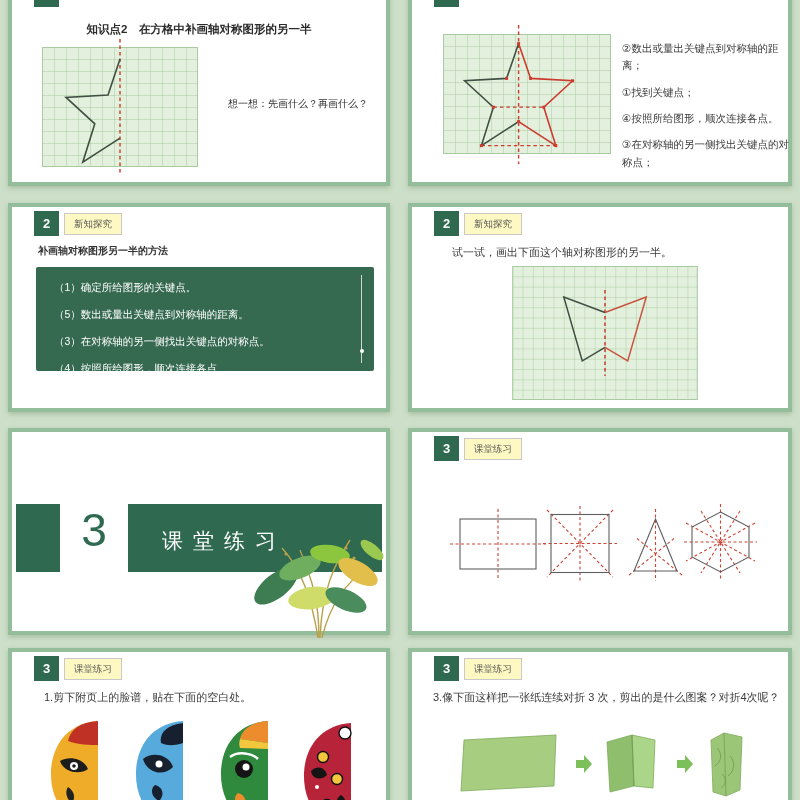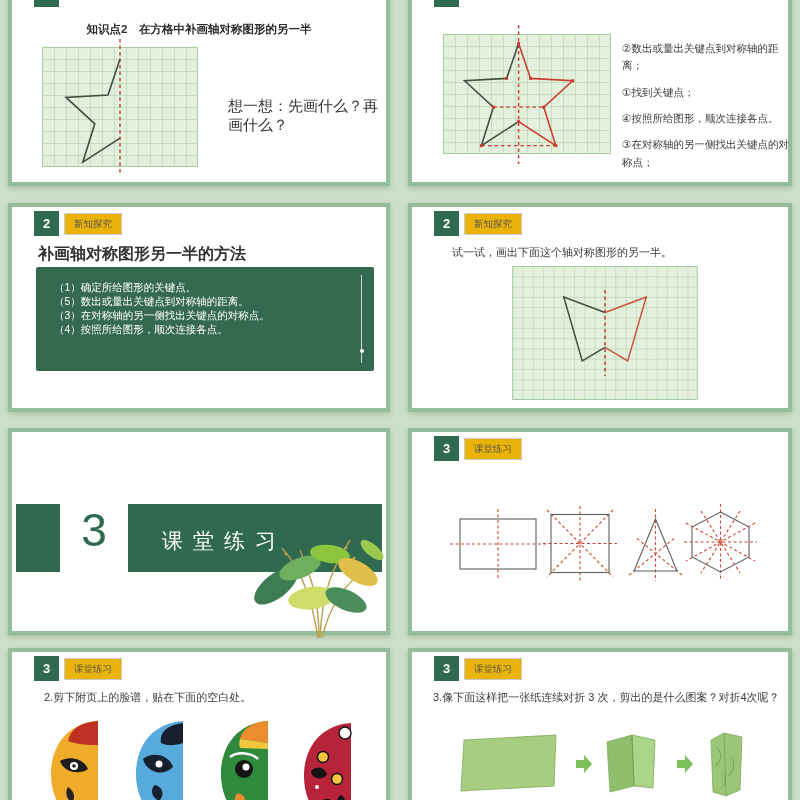--- a/index.html
+++ b/index.html
@@ -4,30 +4,30 @@
 <style>
   html,body{margin:0;padding:0;}
   body{width:800px;height:800px;overflow:hidden;background:#cddfc8;
        font-family:"Liberation Sans","DejaVu Sans",sans-serif;}
   .stage{position:relative;width:800px;height:800px;overflow:hidden;}
   .card{position:absolute;background:#fff;border:4px solid #94bd9b;box-sizing:border-box;
         box-shadow:0 2px 5px rgba(60,90,60,.25);}
   .abs{position:absolute;}
   .badge{position:absolute;width:25px;height:25px;background:#2e6950;color:#fff;
          font-size:13px;font-weight:bold;text-align:center;line-height:25px;}
-  .tag{position:absolute;height:20px;line-height:20px;background:#eab308;border:1px solid #c9c9c9;
+  .tag{position:absolute;height:20px;line-height:20px;background:#fef9c3;border:1px solid #c9c9c9;
        color:#555;font-size:9.5px;padding:0 9px;}
   .title1{position:absolute;left:0;right:0;text-align:center;font-size:11.5px;font-weight:bold;color:#2b2b2b;}
-  .hint{position:absolute;font-size:15px;color:#333;}
+  .hint{position:absolute;font-size:10px;color:#333;}
   .prompt{position:absolute;font-size:11px;color:#3a3a3a;}
-  .heading{position:absolute;font-size:16px;font-weight:600;color:#333;}
+  .heading{position:absolute;font-size:10px;font-weight:600;color:#333;}
   .steps{position:absolute;font-size:10.5px;color:#3a3a3a;line-height:1.65;}
   .steps div{margin-bottom:9px;}
   .gbox{position:absolute;background:#356a51;border-radius:2px;color:#fff;font-size:10.5px;
-        display:flex;flex-direction:column;padding:14px 18px;box-sizing:border-box;}
+        display:flex;flex-direction:column;gap:13px;padding:14px 18px;box-sizing:border-box;}
   .gbox .vline{position:absolute;top:8px;bottom:8px;right:12px;width:1px;background:rgba(255,255,255,.75);}
   .gbox .vdot{position:absolute;right:10px;bottom:18px;width:4px;height:4px;border-radius:50%;background:#fff;}
   .band{position:absolute;left:4px;right:4px;background:#2e6950;}
   .bookmark{position:absolute;background:#fff;filter:drop-shadow(0 2px 2px rgba(0,0,0,.25));
             clip-path:polygon(0 0,100% 0,100% 100%,50% 86%,0 100%);text-align:center;}
   .bookmark .num{font-size:46px;color:#2e6950;margin-top:6px;}
   .bandlabel{position:absolute;color:#fff;font-size:21px;letter-spacing:10px;}
   svg{display:block;}
 </style>
 </head>
@@ -183,21 +183,21 @@
         <rect x="115" y="6.5" width="58" height="58"></rect>
         <polygon points="219.5,11 198,63 241,63"></polygon>
         <polygon points="284.5,4 313,19 313,49 284.5,64 256,49 256,19"></polygon>
       </g>
     </svg>
   </div>
 
   <div class="card" style="left:8px;top:648px;width:382px;height:210px;">
     <div class="badge" style="left:22px;top:4px;">3</div>
     <div class="tag" style="left:52px;top:6px;">课堂练习</div>
-    <div class="prompt" style="left:32px;top:38px;">2.剪下附页上的脸谱，贴在下面的空白处。</div>
+    <div class="prompt" style="left:32px;top:38px;">1.剪下附页上的脸谱，贴在下面的空白处。</div>
 
     <svg class="abs" style="left:32px;top:65px;" width="56" height="112" viewBox="0 0 56 112">
       <path d="M54,4 C24,6 8,28 7,54 C6,84 22,108 54,108 Z" fill="#efac28"></path>
       <path d="M54,4 C36,5 26,13 24,24 C34,28 46,28 54,28 Z" fill="#bf3125"></path>
       <path d="M16,44 C26,38 40,42 44,52 C36,58 20,56 16,44 Z" fill="#1c1c1c"></path>
       <circle cx="30" cy="49" r="4" fill="#fff"></circle>
         <circle cx="30" cy="49" r="1.8" fill="#1c1c1c"></circle>
       <path d="M24,70 C30,74 32,80 28,86 C22,82 21,74 24,70 Z" fill="#222"></path>
       <path d="M54,86 C40,82 32,90 36,99 C42,106 54,103 54,103 Z" fill="#bf3125"></path>
     </svg>

